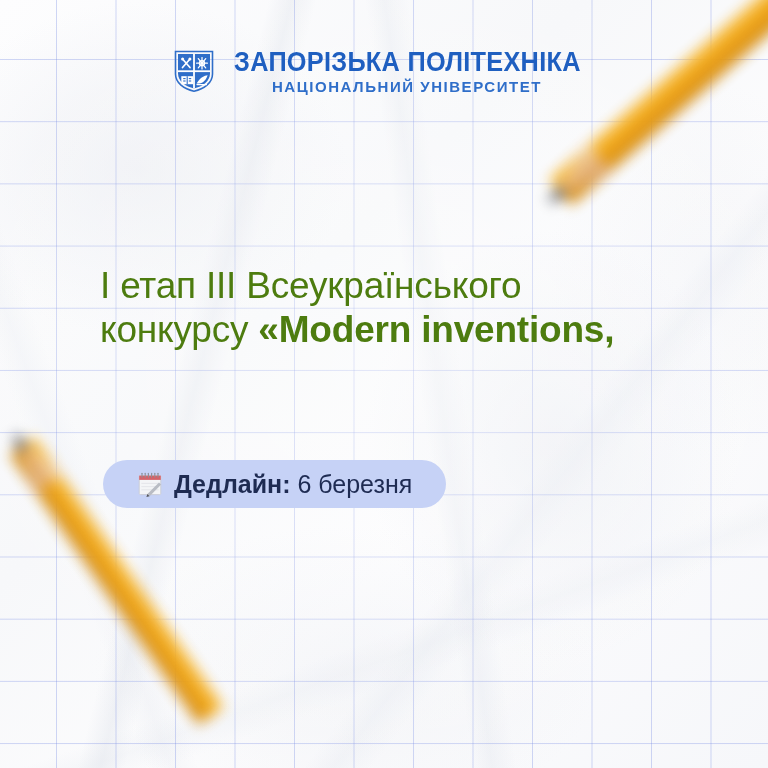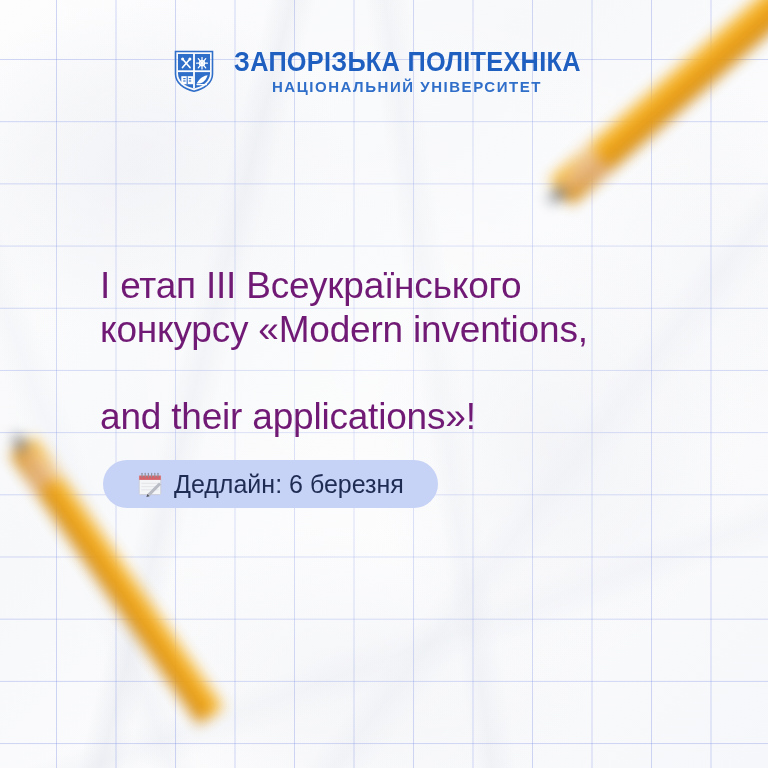--- a/index.html
+++ b/index.html
@@ -169,25 +169,25 @@
   }
 
   
   .headline {
     position: absolute;
     left: 100px;
     top: 264px;
     width: 620px;
     font-size: 37px;
     line-height: 43.5px;
-    color: #701a75;
+    color: #4d7c0f;
     letter-spacing: -0.2px;
   }
   .headline .light { font-weight: 400; }
-  .headline .bold  { font-weight: 400; }
+  .headline .bold  { font-weight: 700; }
 
   
   .badge {
     position: absolute;
     left: 103px;
     top: 460px;
     height: 48px;
     display: inline-flex;
     align-items: center;
     gap: 11px;
@@ -199,21 +199,21 @@
     width: 26px; height: 26px;
     display: block;
     flex: 0 0 auto;
   }
   .badge-text {
     font-size: 25px;
     color: #1e2b52;
     line-height: 1;
     white-space: nowrap;
   }
-  .badge-text .b { font-weight: 400; }
+  .badge-text .b { font-weight: 700; }
   .badge-text .n { font-weight: 400; }
 </style>
 </head>
 <body>
 
 <div id="poster">
 
   <div class="paper-base"></div>
   <div class="paper-creases"></div>
   <div class="grid-overlay"></div>
@@ -268,21 +268,20 @@
     <div class="logo-text">
       <div class="logo-title">ЗАПОРІЗЬКА ПОЛІТЕХНІКА</div>
       <div class="logo-sub">НАЦІОНАЛЬНИЙ УНІВЕРСИТЕТ</div>
     </div>
   </div>
 
   <div class="headline">
     <span class="light">I етап III Всеукраїнського</span><br>
     <span class="light">конкурсу </span><span class="bold">«Modern inventions,</span><br>
     <br>
-    <span class="bold">and their applications»!</span>
   </div>
 
   <div class="badge">
     <svg class="badge-emoji" viewBox="0 0 26 26">
       <rect x="2.2" y="4.6" width="21.6" height="19" rx="1.2" fill="#f4f5f7" stroke="#c9ccd4" stroke-width="0.9"></rect>
       <rect x="2.2" y="4.6" width="21.6" height="4.3" fill="#d4636a"></rect>
       <g stroke="#8c8f98" stroke-width="1.1" stroke-linecap="round">
         <line x1="5" y1="2.2" x2="5" y2="6.1"></line>
         <line x1="8.2" y1="2.2" x2="8.2" y2="6.1"></line>
         <line x1="11.4" y1="2.2" x2="11.4" y2="6.1"></line>

